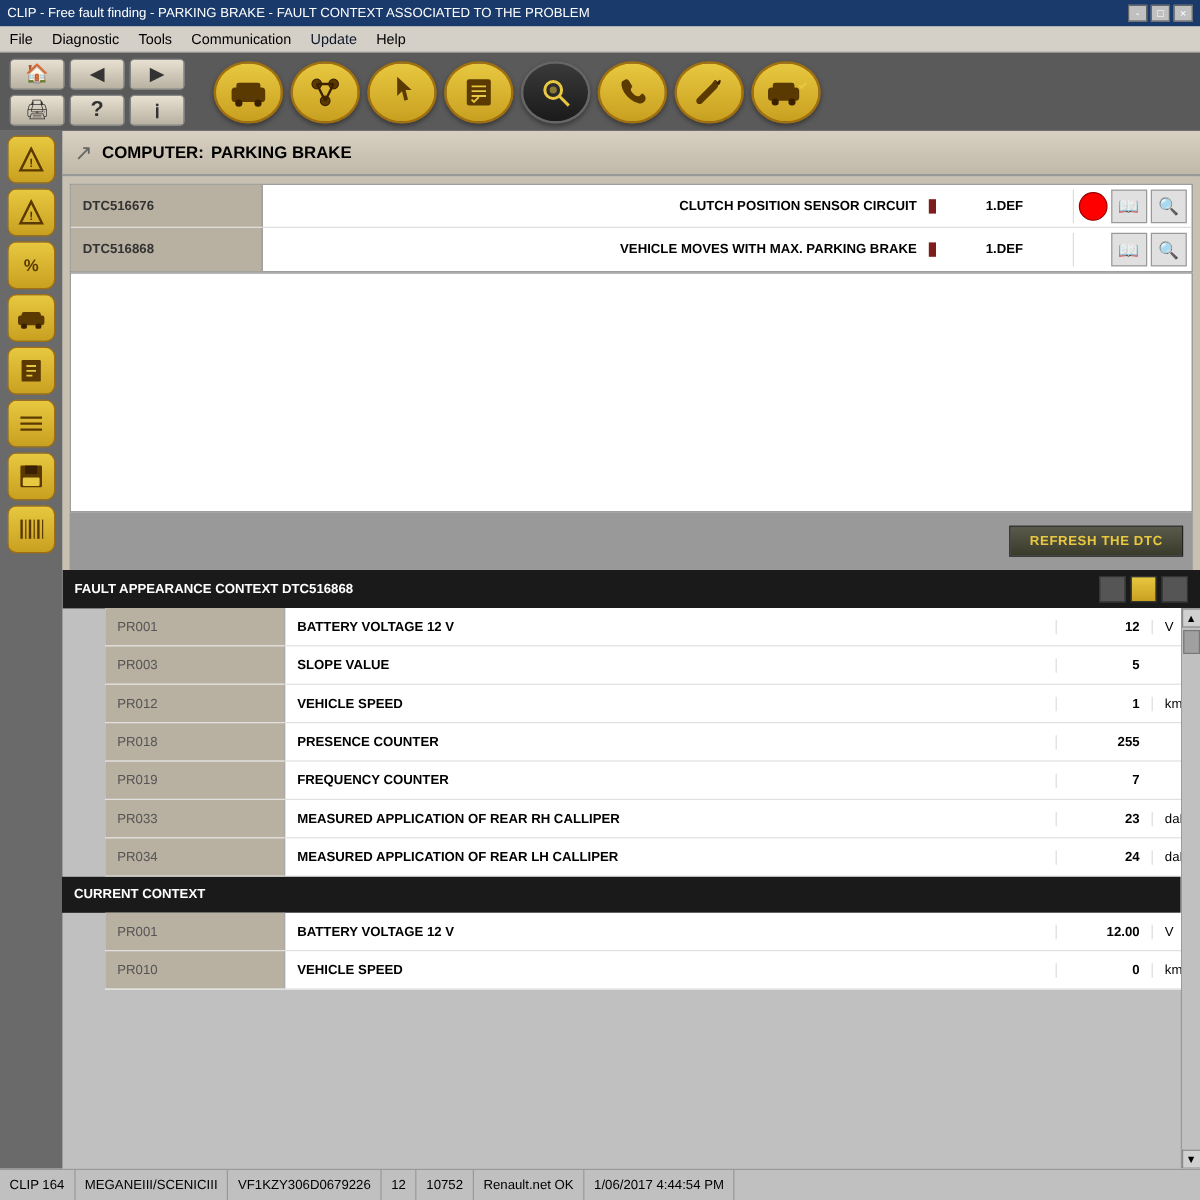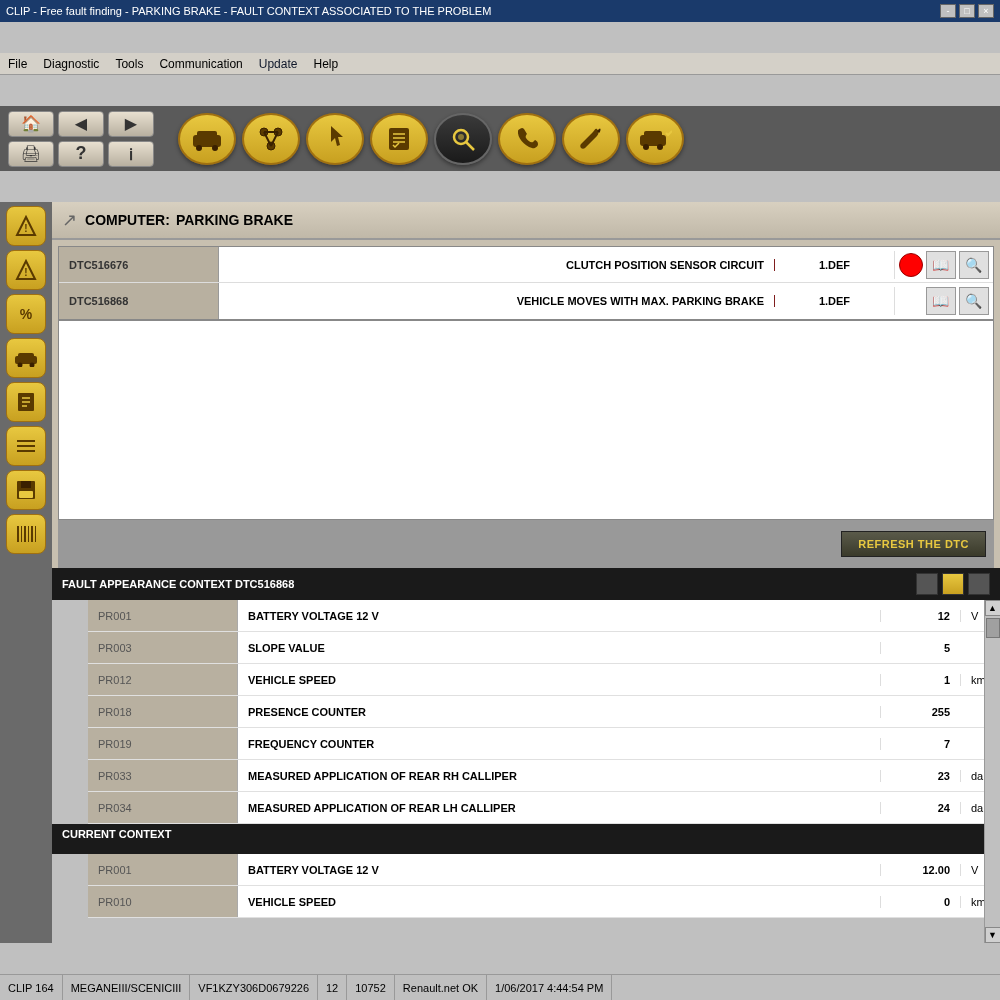--- a/index.html
+++ b/index.html
@@ -116,21 +116,21 @@
       color: #000;
       text-align: right;
     }
     .dtc-status {
       width: 120px; min-width: 120px;
       padding: 0 10px;
       font-size: 11px;
       font-weight: bold;
       color: #000;
       text-align: center;
-      border-left: 1px solid #7f1d1d;
+      border-left: 6px solid #7f1d1d;
     }
     .dtc-actions {
       display: flex;
       gap: 2px;
       padding: 0 4px;
       border-left: 1px solid #ddd;
     }
     .dtc-circle {
       width: 24px; height: 24px;
       border-radius: 50%;
@@ -265,21 +265,21 @@
       border-left: 1px solid #ddd;
     }
 
     .current-context-header {
       background: #1a1a1a;
       color: white;
       padding: 4px 10px;
       font-size: 11px;
       font-weight: bold;
       height: 30px;
-      display: flex; 
+      display: flex; align-items: center;
     }
 
     .lower-section {
       display: flex;
       flex-direction: column;
       flex: 1;
       overflow: hidden;
     }
 
     .lower-scroll-area {
@@ -301,21 +301,21 @@
       padding: 4px 8px;
       border-right: 1px solid #999;
       height: 100%;
       display: flex; align-items: center;
       white-space: nowrap;
     }
   </style>
 </head>
 <body>
 
-<div class="app-layout" style="height:1000px; display:flex; flex-direction:column;gap:31px;">
+<div class="app-layout" style="height:1000px; display:flex; flex-direction:column;">
 
   <div class="title-bar">
     <span>CLIP - Free fault finding - PARKING BRAKE - FAULT CONTEXT ASSOCIATED TO THE PROBLEM</span>
     <div class="title-bar-controls">
       <div class="title-btn">-</div>
       <div class="title-btn">□</div>
       <div class="title-btn">×</div>
     </div>
   </div>
 

